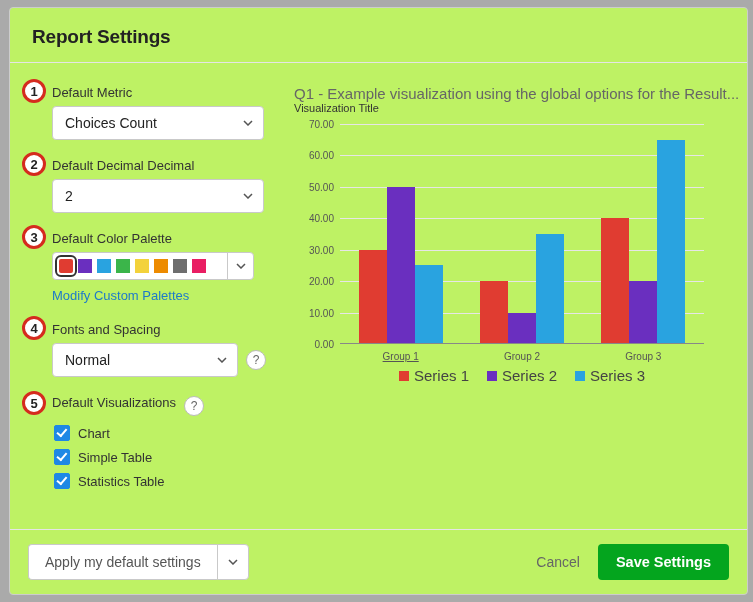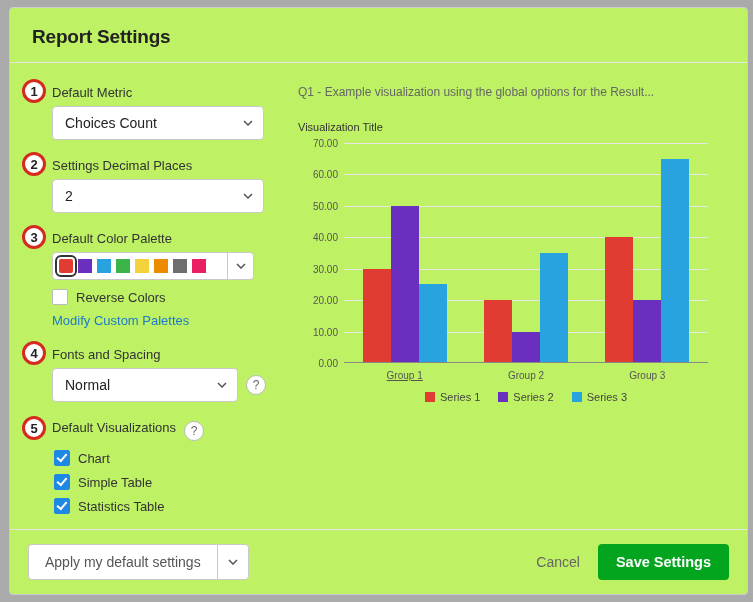--- a/index.html
+++ b/index.html
@@ -26,32 +26,32 @@
   .swatch.selected { width: 14px; height: 14px; outline: 2px solid #333; outline-offset: 2px; border-radius: 2px; }
   .palette-drop { width: 26px; align-self: stretch; border-left: 1px solid #c9c9c9; display: flex; align-items: center; justify-content: center; cursor: pointer; margin: -6px -6px -6px auto; padding: 0; }
   .checkbox-row { display: flex; align-items: center; gap: 8px; margin-top: 9px; font-size: 13px; color: #333; }
   .cb { width: 16px; height: 16px; border: 1px solid #bbb; border-radius: 2px; display: inline-flex; align-items: center; justify-content: center; cursor: pointer; background: #fff; flex-shrink: 0; }
   .cb.checked { background: #1e88e5; border-color: #1e88e5; }
   .cb.checked::after { content: ""; width: 4px; height: 8px; border: solid #fff; border-width: 0 2px 2px 0; transform: rotate(40deg) translate(-1px,-1px); }
   .link { font-size: 13px; color: #1e7ac9; margin-top: 8px; cursor: pointer; display: inline-block; }
   .viz-label-row { display: flex; align-items: center; gap: 8px; margin-bottom: 8px; }
   .viz-options { padding-left: 2px; }
   .viz-options .checkbox-row { margin-top: 8px; }
-  .preview-header { font-size: 12px; color: #666; white-space: nowrap; overflow: hidden; text-overflow: ellipsis; margin-bottom: 22px; }
+  .preview-header { font-size: 15px; color: #666; white-space: nowrap; overflow: hidden; text-overflow: ellipsis; }
   .chart-title { font-size: 11px; color: #333; margin-bottom: 10px; }
   .chart-wrap { position: relative; width: 420px; height: 260px; }
   .y-axis { position: absolute; left: 0; top: 0; bottom: 40px; width: 46px; }
   .y-tick { position: absolute; right: 6px; font-size: 10px; color: #555; transform: translateY(-50%); text-align: right; }
   .y-line { position: absolute; left: 46px; right: 10px; height: 1px; background: #e6e6e6; }
   .x-baseline { position: absolute; left: 46px; right: 10px; bottom: 40px; height: 1px; background: #888; }
   .plot { position: absolute; left: 46px; right: 10px; top: 0; bottom: 40px; }
   .group { position: absolute; top: 0; bottom: 0; display: flex; align-items: flex-end; justify-content: center; gap: 0px; }
   .bar { width: 28px; }
   .x-label { position: absolute; bottom: 22px; font-size: 10px; color: #555; text-align: center; transform: translateX(-50%); }
-  .legend { position: absolute; bottom: 0; left: 46px; right: 10px; display: flex; justify-content: center; gap: 18px; font-size: 11px; color: #444; }
+  .legend { position: absolute; bottom: 0; left: 46px; right: 10px; display: flex; justify-content: center; gap: 18px; font-size: 15px; color: #444; }
   .legend-item { display: flex; align-items: center; gap: 5px; }
   .legend-sw { width: 10px; height: 10px; }
   .modal-footer { border-top: 1px solid #e5e5e5; padding: 14px 18px; display: flex; align-items: center; gap: 0; }
   .apply-wrap { display: flex; }
   .apply-btn { height: 36px; border: 1px solid #c9c9c9; border-right: none; border-radius: 4px 0 0 4px; background: #fff; padding: 0 16px; font-size: 14px; color: #555; cursor: pointer; display: flex; align-items: center; }
   .apply-drop { height: 36px; width: 32px; border: 1px solid #c9c9c9; border-radius: 0 4px 4px 0; background: #fff; display: flex; align-items: center; justify-content: center; cursor: pointer; }
   .spacer { flex: 1; }
   .cancel-btn { height: 36px; border: none; background: transparent; color: #666; font-size: 14px; padding: 0 18px; cursor: pointer; }
   .save-btn { height: 36px; border: none; border-radius: 4px; background: #04a51e; color: #fff; font-size: 14.5px; font-weight: 600; padding: 0 18px; cursor: pointer; }
 </style>
@@ -74,21 +74,21 @@
           <span class="chev">
               <svg width="10" height="6" viewBox="0 0 10 6">
                 <path d="M1 1l4 4 4-4" stroke="#555" stroke-width="1.5" fill="none"></path>
               </svg>
             </span>
         </div>
       </div>
 
       <div class="setting-block">
         <div class="step-badge">2</div>
-        <span class="setting-label">Settings Decimal Places</span>
+        <span class="setting-label">Default Decimal Decimal</span>
         <div class="select-box">
           <span>2</span>
           <span class="chev">
               <svg width="10" height="6" viewBox="0 0 10 6">
                 <path d="M1 1l4 4 4-4" stroke="#555" stroke-width="1.5" fill="none"></path>
               </svg>
             </span>
         </div>
       </div>
 
@@ -103,24 +103,20 @@
             <span class="swatch" style="background: rgb(243, 210, 59);"></span>
             <span class="swatch" style="background: rgb(237, 139, 0);"></span>
             <span class="swatch" style="background: rgb(110, 110, 110);"></span>
             <span class="swatch" style="background: rgb(233, 30, 99);"></span>
           <div class="palette-drop">
               <svg width="10" height="6" viewBox="0 0 10 6">
                 <path d="M1 1l4 4 4-4" stroke="#555" stroke-width="1.5" fill="none"></path>
               </svg>
             </div>
         </div>
-        <div class="checkbox-row">
-          <span class="cb"></span>
-          <span>Reverse Colors</span>
-        </div>
         <span class="link">Modify Custom Palettes</span>
       </div>
 
       <div class="setting-block">
         <div class="step-badge">4</div>
         <span class="setting-label">Fonts and Spacing</span>
         <div class="fonts-row">
           <div class="select-box small">
             <span>Normal</span>
             <span class="chev">

